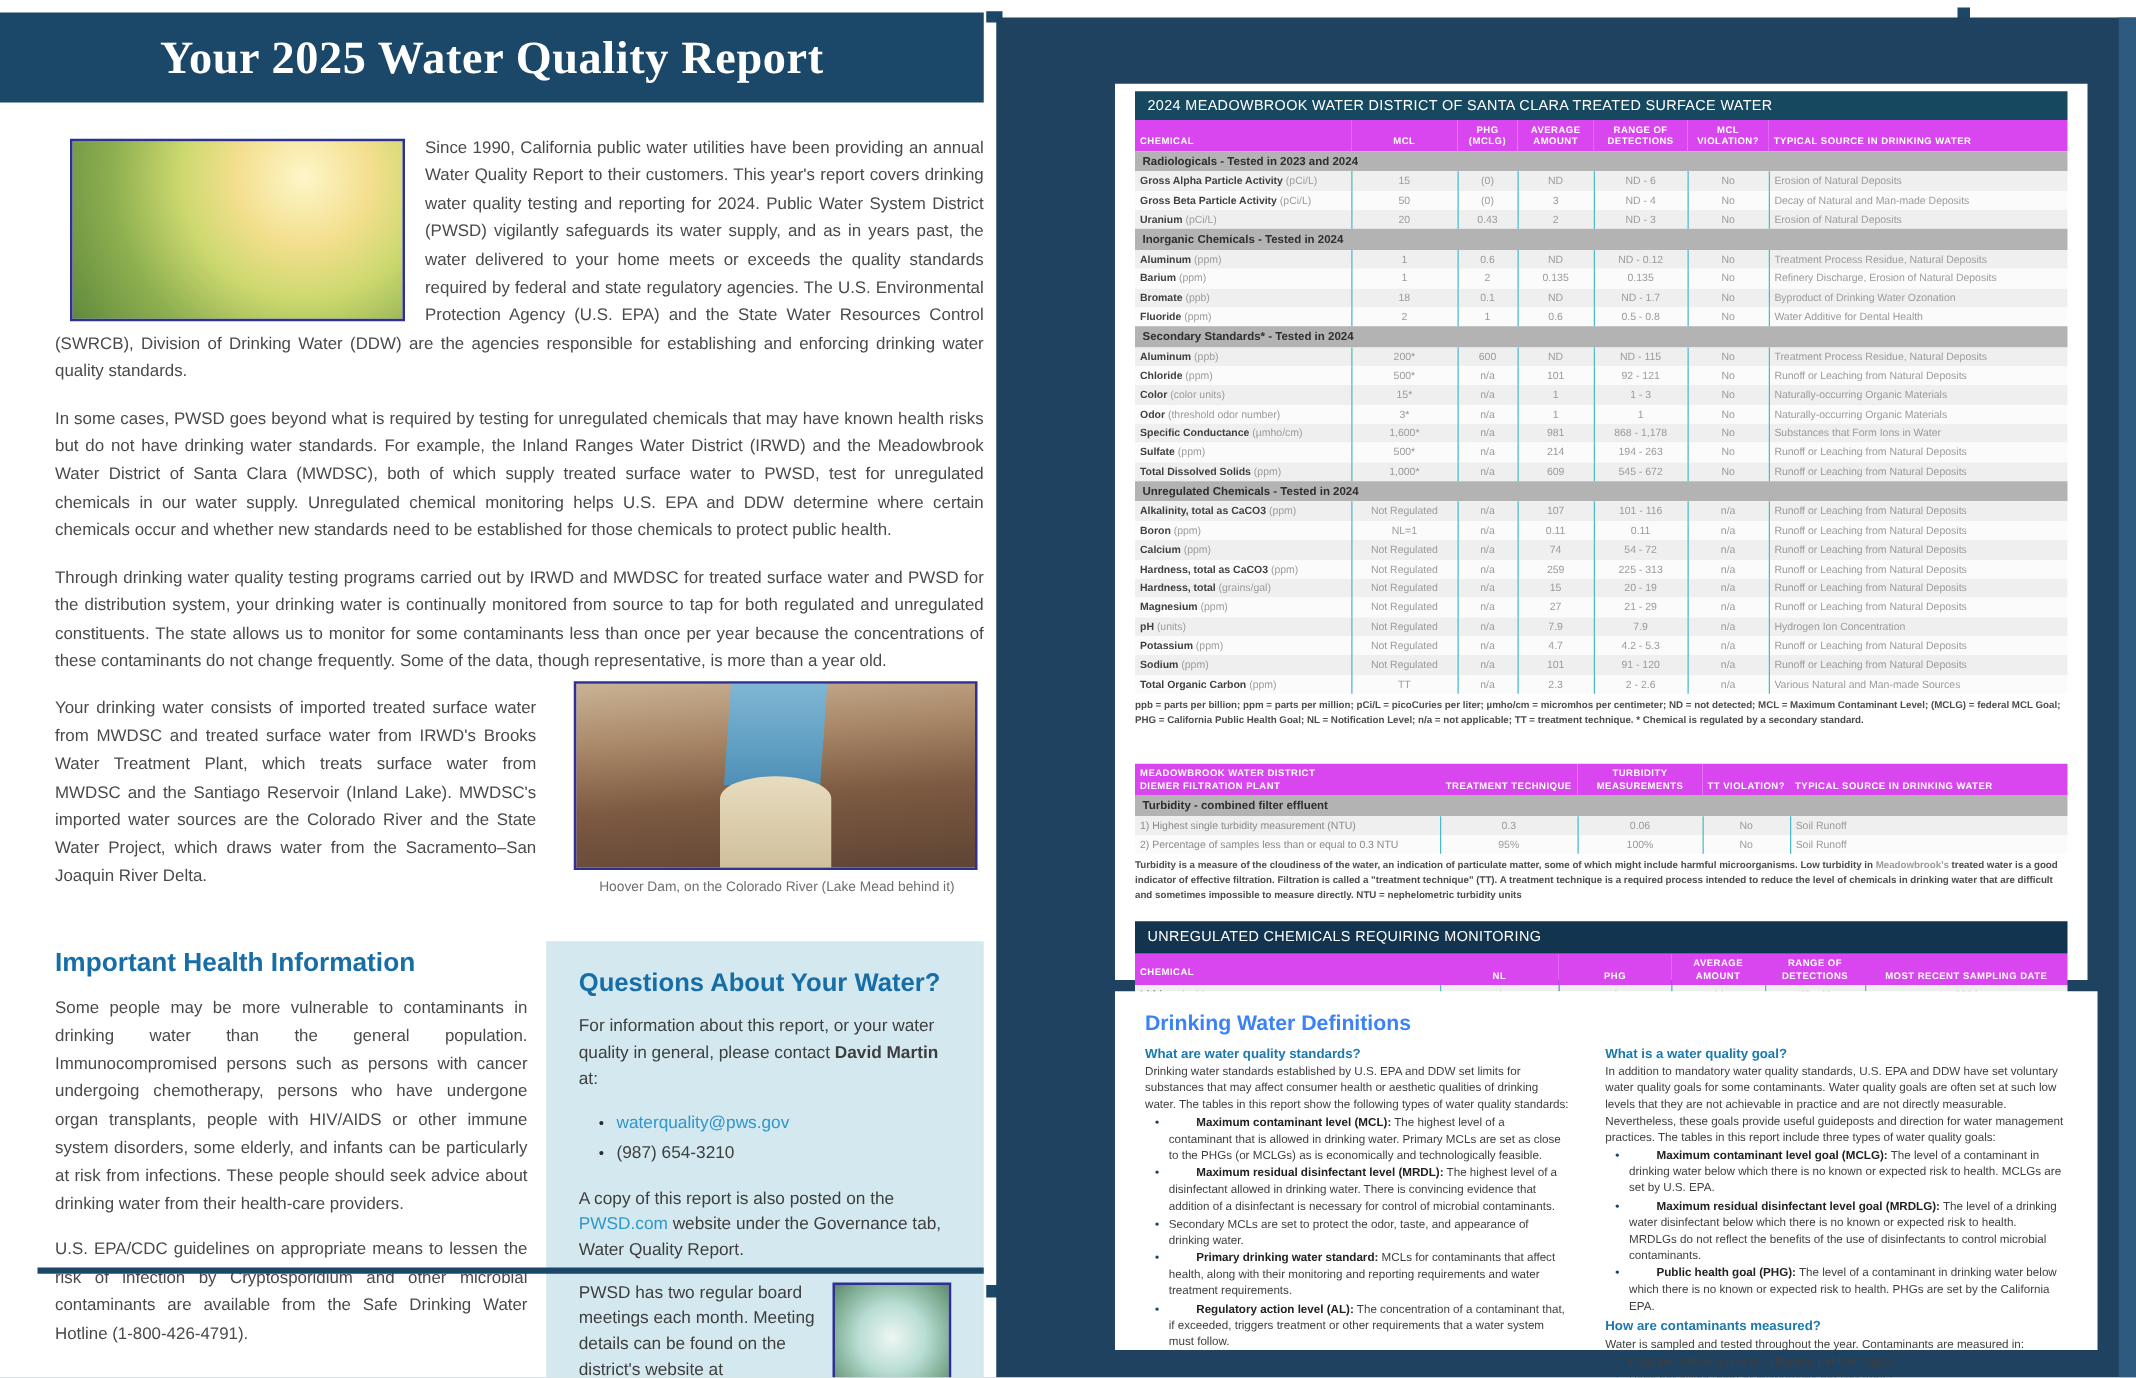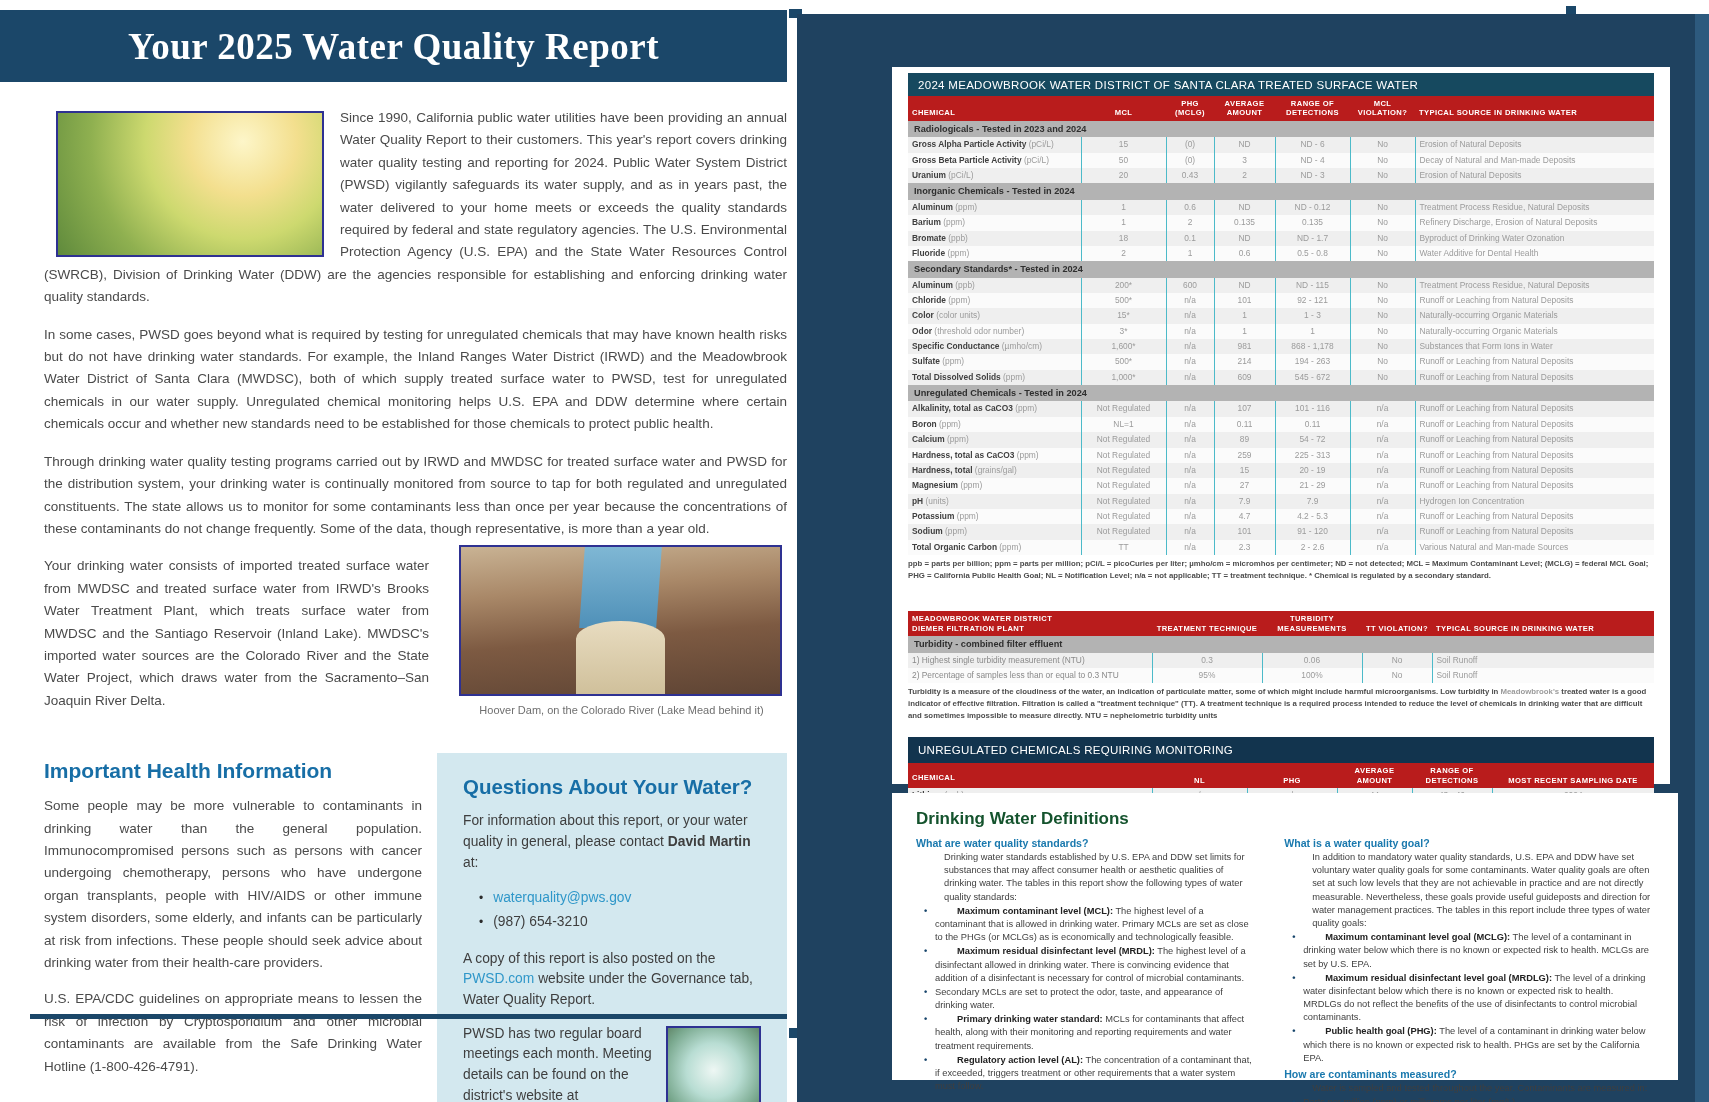--- a/index.html
+++ b/index.html
@@ -55,45 +55,45 @@
 
   .card { position:absolute; left:95px; width:778px; background:#ffffff; }
   .card-tables { top:53px; height:717px; padding:6px 16px 0 16px; }
   .card-defs   { top:779px; height:287px; width:786px; padding:16px 24px; }
 
   
   table.wq { border-collapse:collapse; table-layout:fixed; width:746px; margin:0 auto; }
   .tbl-title { width:746px; margin:0 auto; background:#16495f; color:#fff; font-weight:400; font-size:11.5px;
                letter-spacing:.3px; padding:6px 10px 5px 10px; }
   .tbl-title.ucmr { background:#12344e; padding:7px 10px; }
-  table.wq th { background:#b91c1c; color:#fff; font-weight:700; font-size:7.6px; letter-spacing:.4px;
+  table.wq th { background:#d946ef; color:#fff; font-weight:700; font-size:7.6px; letter-spacing:.4px;
                 padding:3px 4px; text-transform:uppercase; vertical-align:bottom; line-height:1.25; }
   table.wq th.left { text-align:left; }
   table.wq th.ctr { text-align:center; }
   table.wq td { font-size:8.4px; color:#9b9b9b; padding:2px 4px; line-height:1.35; }
   tr.section-row td { background:#b3b3b3; color:#2f2f2f; font-weight:700; font-size:9.2px; padding:2px 6px; }
   tr.data-row.odd  td { background:#efefef; }
   tr.data-row.even td { background:#fbfbfb; }
   tr.data-row td + td { border-left:1.5px solid #4cbac9; }
   td.chem { text-align:left; }
   td.num, td.ctr { text-align:center; }
   td.src { text-align:left; padding-left:7px;margin-top:25px; }
   .cname { font-weight:700; color:#3f3f3f; }
   .cunit { color:#9b9b9b; }
   .tbl-foot { width:746px; margin:3px auto 0 auto; font-size:7.8px; font-weight:700; color:#4d4d4d; line-height:1.5; }
   .tbl-foot .brand { color:#9b9b9b; }
   .gap-lg { height:30px; } .gap-md { height:16px; }
 
   
-  .defs-head { color:#14532d; font-weight:700; font-size:17px; margin-bottom:5px; }
+  .defs-head { color:#3b82f6; font-weight:700; font-size:17px; margin-bottom:5px; }
   .defs-cols { display:flex; }
   .defs-col-l { width:345px; }
   .defs-col-r { width:375px; margin-left:28px; }
   .defs-sub { color:#1a79ae; font-weight:700; font-size:10.6px; margin:3px 0 2px 0; }
-  .defs-body { font-size:9.3px; color:#3f3f3f; line-height:1.42;margin-left:28px; }
+  .defs-body { font-size:9.3px; color:#3f3f3f; line-height:1.42; }
   ul.defs-bullets { list-style:none; margin:1px 0 2px 8px; }
   ul.defs-bullets li { font-size:9.3px; color:#3f3f3f; line-height:1.42; padding-left:11px; position:relative; margin-bottom:1px; }
   ul.defs-bullets li::before { content:"•"; position:absolute; left:0; top:0; color:#17456b; font-weight:700; }
   ul.defs-bullets b { color:#222;padding-left:22px; }
 </style>
 </head>
 <body>
 
 <div class="canvas">
 
@@ -335,21 +335,21 @@
               <td class="num">n/a</td>
               <td class="num">0.11</td>
               <td class="num">0.11</td>
               <td class="num">n/a</td>
               <td class="src">Runoff or Leaching from Natural Deposits</td>
             </tr>
             <tr class="data-row odd">
               <td class="chem"><span class="cname">Calcium</span> <span class="cunit">(ppm)</span></td>
               <td class="num">Not Regulated</td>
               <td class="num">n/a</td>
-              <td class="num">89</td>
+              <td class="num">74</td>
               <td class="num">54 - 72</td>
               <td class="num">n/a</td>
               <td class="src">Runoff or Leaching from Natural Deposits</td>
             </tr>
             <tr class="data-row even">
               <td class="chem"><span class="cname">Hardness, total as CaCO3</span> <span class="cunit">(ppm)</span></td>
               <td class="num">Not Regulated</td>
               <td class="num">n/a</td>
               <td class="num">259</td>
               <td class="num">225 - 313</td>

